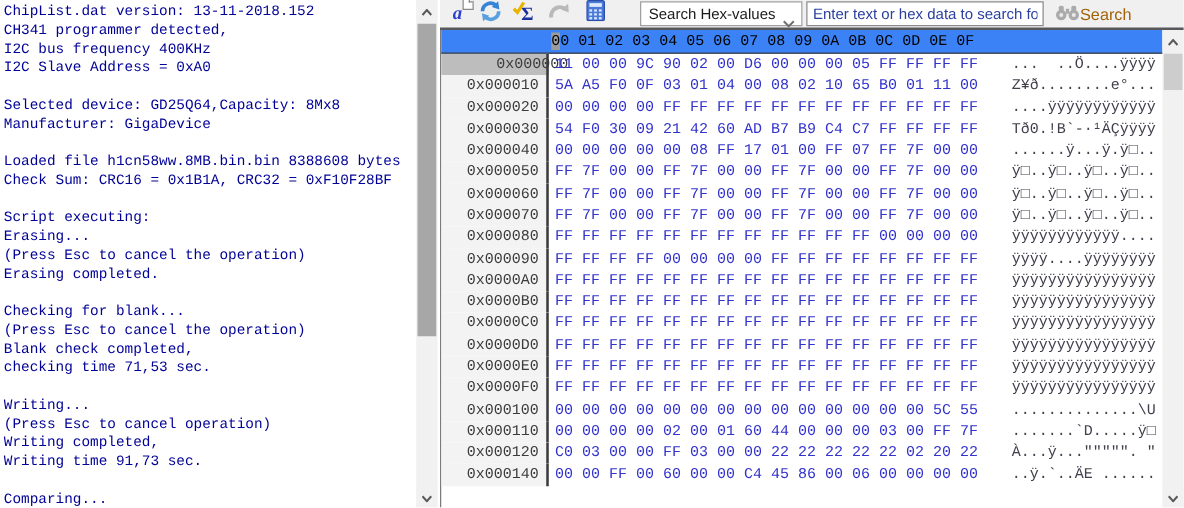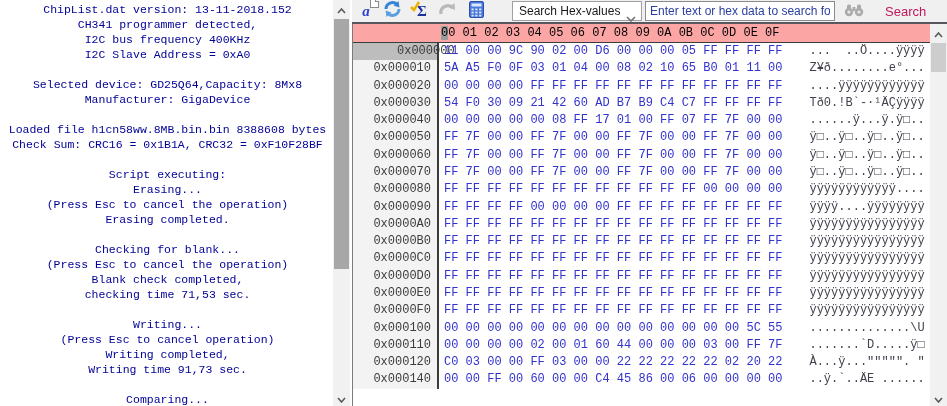--- a/index.html
+++ b/index.html
@@ -4,21 +4,21 @@
 <style>
   * { margin:0; padding:0; box-sizing:border-box; }
   html,body { width:947px; height:406px; overflow:hidden; background:#fff;
               font-family:"Liberation Sans", sans-serif; }
   .app { position:relative; width:947px; height:406px; background:#fff; }
 
   
   .log-panel { position:absolute; left:0; top:0; width:352px; height:406px; background:#fff; }
   .log-text { position:absolute; left:3px; top:2px; right:20px; bottom:0;
               font-family:"Liberation Mono","DejaVu Sans Mono",monospace;
-              font-size:11.5px; line-height:15px; color:#000096; white-space:pre; overflow:hidden;text-align:center; }
+              font-size:11.5px; line-height:15px; color:#000096; white-space:pre; overflow:hidden; }
   .log-line { height:15px; }
 
   
   .vscroll { position:absolute; width:17px; background:#f1f1f1; }
   .vs-btn { position:absolute; left:0; width:17px; height:17px; background:#f1f1f1;
             display:flex; align-items:center; justify-content:center; }
   .vs-thumb { position:absolute; left:1px; width:15px; }
   .log-scroll { right:2px; top:0; height:406px; }
   .log-scroll .vs-thumb { top:19px; height:250px; background:#a7a7a7; }
   .hex-scroll { right:0; top:0; height:100%; }
@@ -37,25 +37,25 @@
   .ic-a .page::after { content:""; position:absolute; right:-1px; top:-1px; width:3px; height:3px;
                        background:#f0f0f0; border-left:1px solid #8a8a8a; border-bottom:1px solid #8a8a8a; }
   .dropdown { position:absolute; left:160px; top:1px; width:130px; height:20px; background:#fff;
               border:1px solid #a0a0a0; font-size:12px; color:#1a1a1a; line-height:18px;
               padding-left:6px; }
   .dropdown .chev { position:absolute; right:5px; top:7px; }
   .search-input { position:absolute; left:293px; top:1px; width:190px; height:20px;
                   border:1px solid #8a8a8a; font-family:"Liberation Sans",sans-serif;
                   font-size:12px; color:#2a3f9f; padding:0 4px; background:#fff; }
   .search-btn { position:absolute; left:492px; top:0; height:22px; width:100px;
-                display:flex; align-items:center; gap:21px; color:#be185d; font-size:13px; }
+                display:flex; align-items:center; gap:0; color:#a16207; font-size:13px; }
 
   .hex-view { position:absolute; left:0; top:24px; right:0; bottom:0; background:#fff;
               border-left:1px solid #7b7b7b; }
-  .hex-header { position:absolute; left:0; top:0; right:17px; height:19px; background:#fca5a5;
+  .hex-header { position:absolute; left:0; top:0; right:17px; height:19px; background:#3b82f6;
                 border-bottom:1px solid #3c3c3c; display:flex; align-items:center;
                 font-family:"Liberation Mono","DejaVu Sans Mono",monospace; font-size:12px; color:#000; }
   .hh-spacer { width:88px; height:100%; }
   .hh-cols { white-space:pre; }
   .hh-cols .hl { background:#9c9c9c; }
   .hh-ascii { margin-left:14px; white-space:pre; }
 
   .hex-rows { position:absolute; left:0; top:19px; right:17px; bottom:0; overflow:hidden; }
   .hex-row { display:flex; height:17.29px; line-height:17.29px;
              font-family:"Liberation Mono","DejaVu Sans Mono",monospace; font-size:12px;

